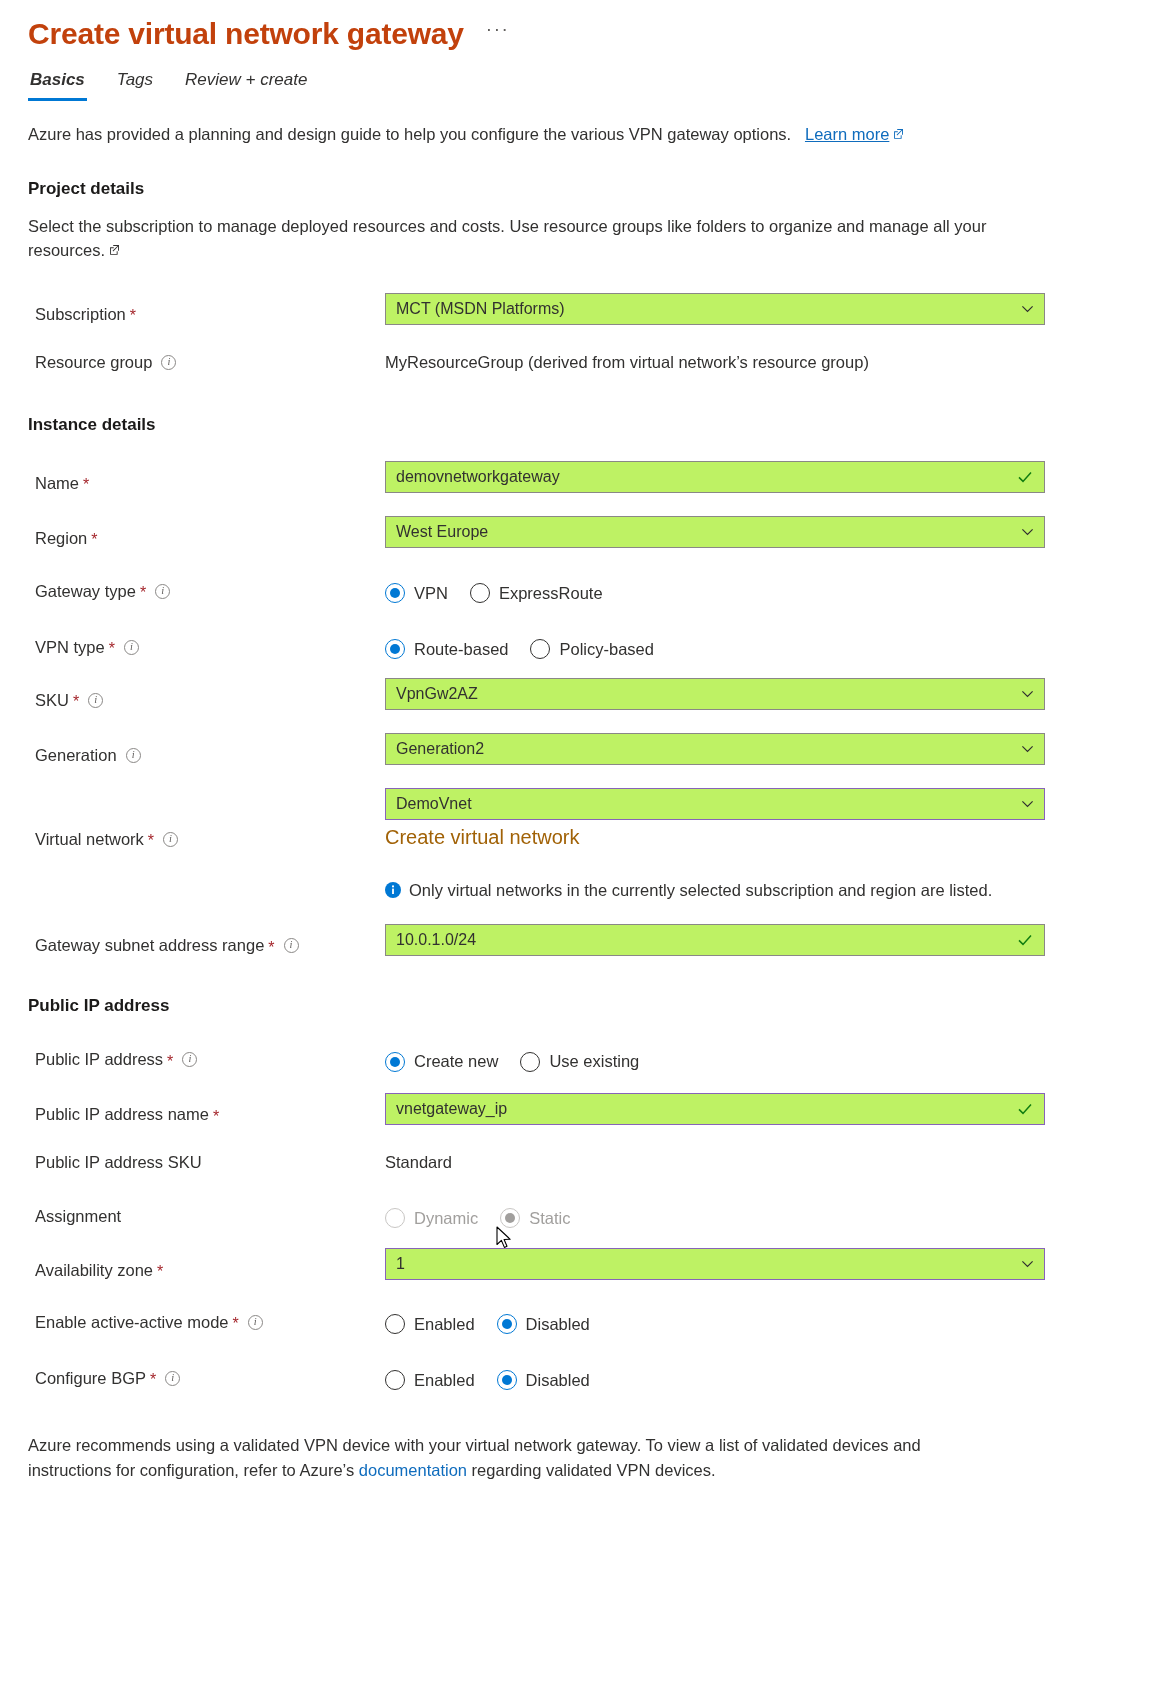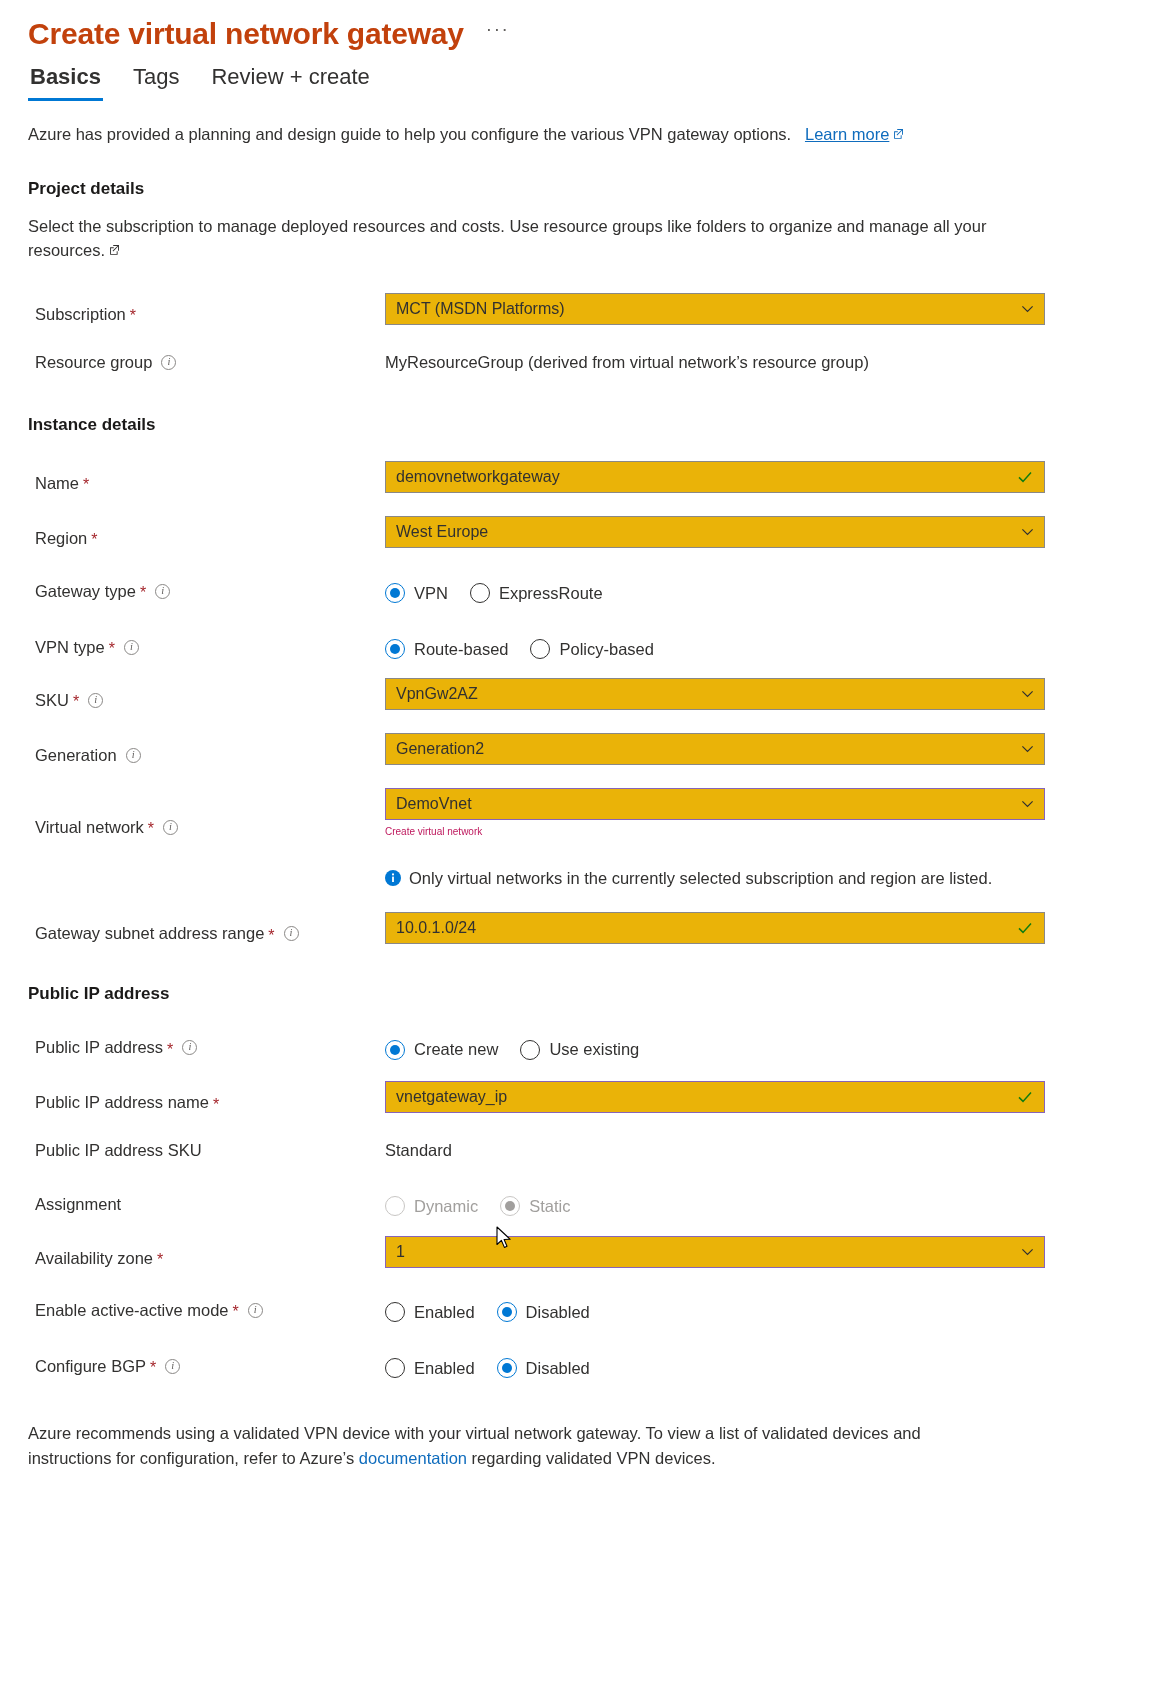--- a/index.html
+++ b/index.html
@@ -46,25 +46,26 @@
   
   .tabs {
     display: flex;
     align-items: flex-end;
     gap: 28px;
     padding: 42px 0 0 28px;
     height: 48px;
   }
   .tab {
     position: relative;
-    font-size: 22px;
+    font-size: 17px;
     color: #323130;
     padding: 0 2px 11px 2px;
     cursor: pointer;
     white-space: nowrap;
+    font-style: italic;
   }
   .tab.active { font-weight: 700; }
   .tab.active::after {
     content: "";
     position: absolute;
     left: 0; right: 0; bottom: 0;
     height: 3px;
     background: #0078d4;
   }
 
@@ -143,21 +144,21 @@
     flex: 0 0 auto;
   }
   .ctrl { flex: 1 1 auto; min-width: 0; }
 
   
   .field {
     position: relative;
     width: 660px;
     height: 32px;
     border: 1px solid #8a8886;
-    background: #eab308;
+    background: #bef264;
     display: flex;
     align-items: center;
     padding: 0 34px 0 10px;
     font-size: 16px;
     color: #323130;
     cursor: text;
   }
   .field.touched { border-color: #8764b8; }
   .field.select { cursor: pointer; }
   .field .val { white-space: nowrap; overflow: hidden; text-overflow: ellipsis; }
@@ -175,22 +176,22 @@
     position: absolute;
     right: 11px; top: 50%;
     transform: translateY(-50%);
     width: 16px; height: 16px;
     pointer-events: none;
   }
   .check svg { display: block; }
 
   .below-link {
     padding-top: 6px;
-    font-size: 10px;
-    color: #be185d;
+    font-size: 20px;
+    color: #a16207;
     cursor: pointer;
   }
   .below-hint {
     width: 660px;
     text-align: right;
     padding-top: 5px;
     font-size: 15.5px;
     color: #323130;
   }
 

